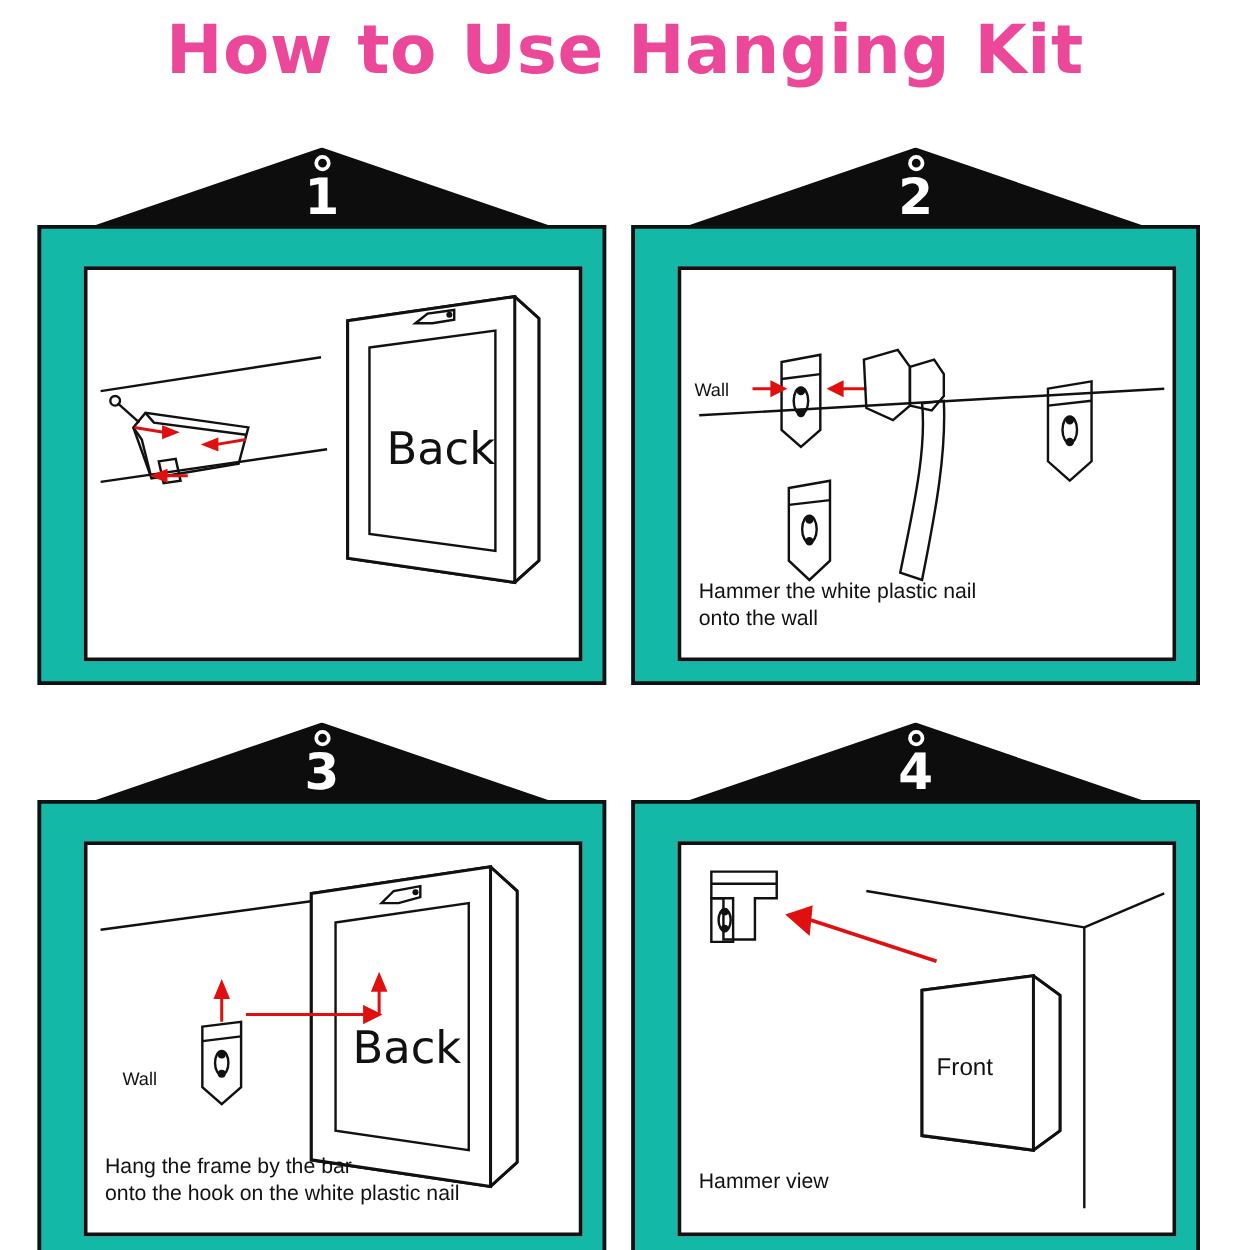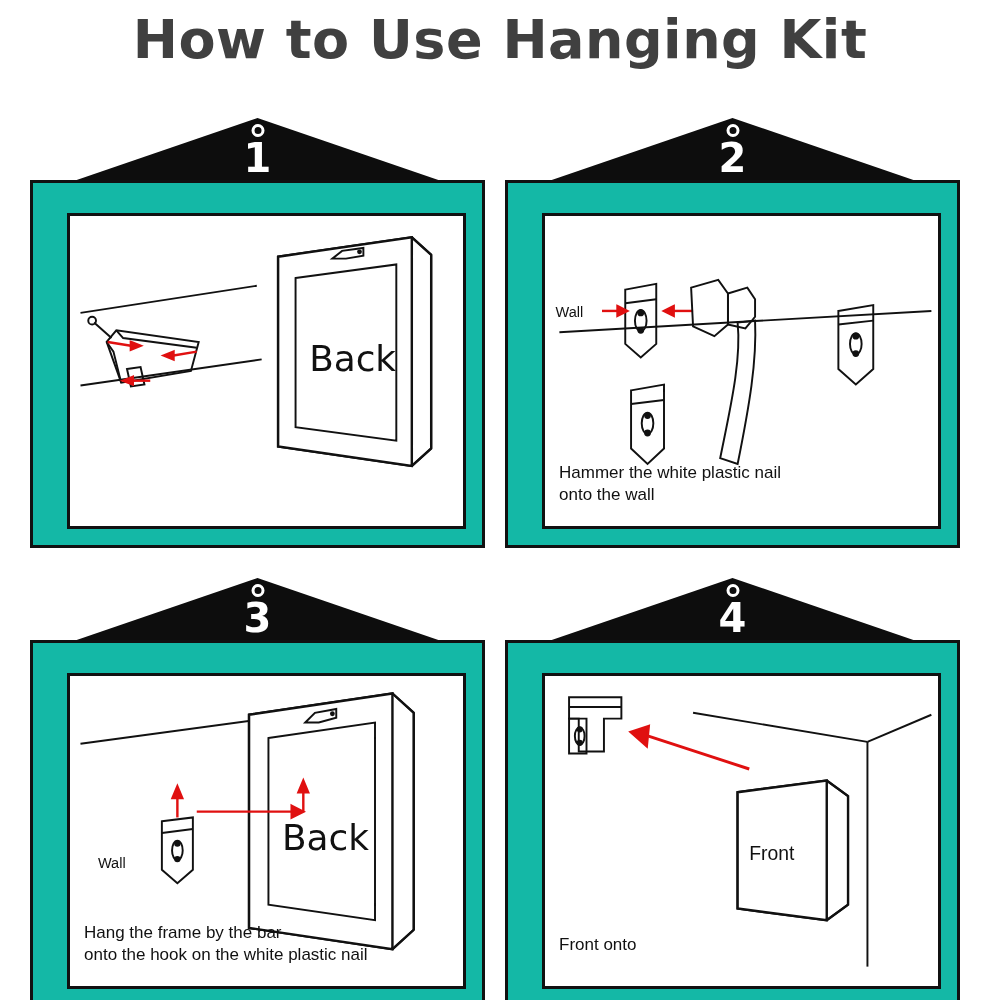--- a/index.html
+++ b/index.html
@@ -14,21 +14,21 @@
     color: #111111;
     overflow: hidden;
     position: relative;
   }
 
   #page-title {
     text-align: center;
     font-size: 54px;
     font-weight: bold;
     letter-spacing: 0.5px;
-    color: #404040;
+    color: #ec4899;
     margin: 8px 0 0 0;
     line-height: 64px;
     font-family: "DejaVu Sans", sans-serif;
   }
 
   .grid {
     position: absolute;
     top: 110px;
     left: 0;
     width: 1000px;
@@ -348,18 +348,18 @@
 
             <polygon points="196,120 288,108 310,124 310,236 288,252 196,240" fill="#ffffff" stroke="#111" stroke-width="2.5"></polygon>
             <polygon points="196,120 288,108 288,252 196,240" fill="#ffffff" stroke="#111" stroke-width="2.5"></polygon>
             <line x1="288" y1="108" x2="310" y2="124" stroke="#111" stroke-width="2"></line>
             <line x1="288" y1="252" x2="310" y2="236" stroke="#111" stroke-width="2"></line>
             <line x1="310" y1="124" x2="310" y2="236" stroke="#111" stroke-width="2"></line>
 
             <text class="label-front" x="208" y="190">Front</text>
           </svg>
         </div>
-        <div class="caption cap4">Front onto</div>
+        <div class="caption cap4">Hammer view</div>
       </div>
     </div>
   </div>
 
 </div>
 
 </body></html>

